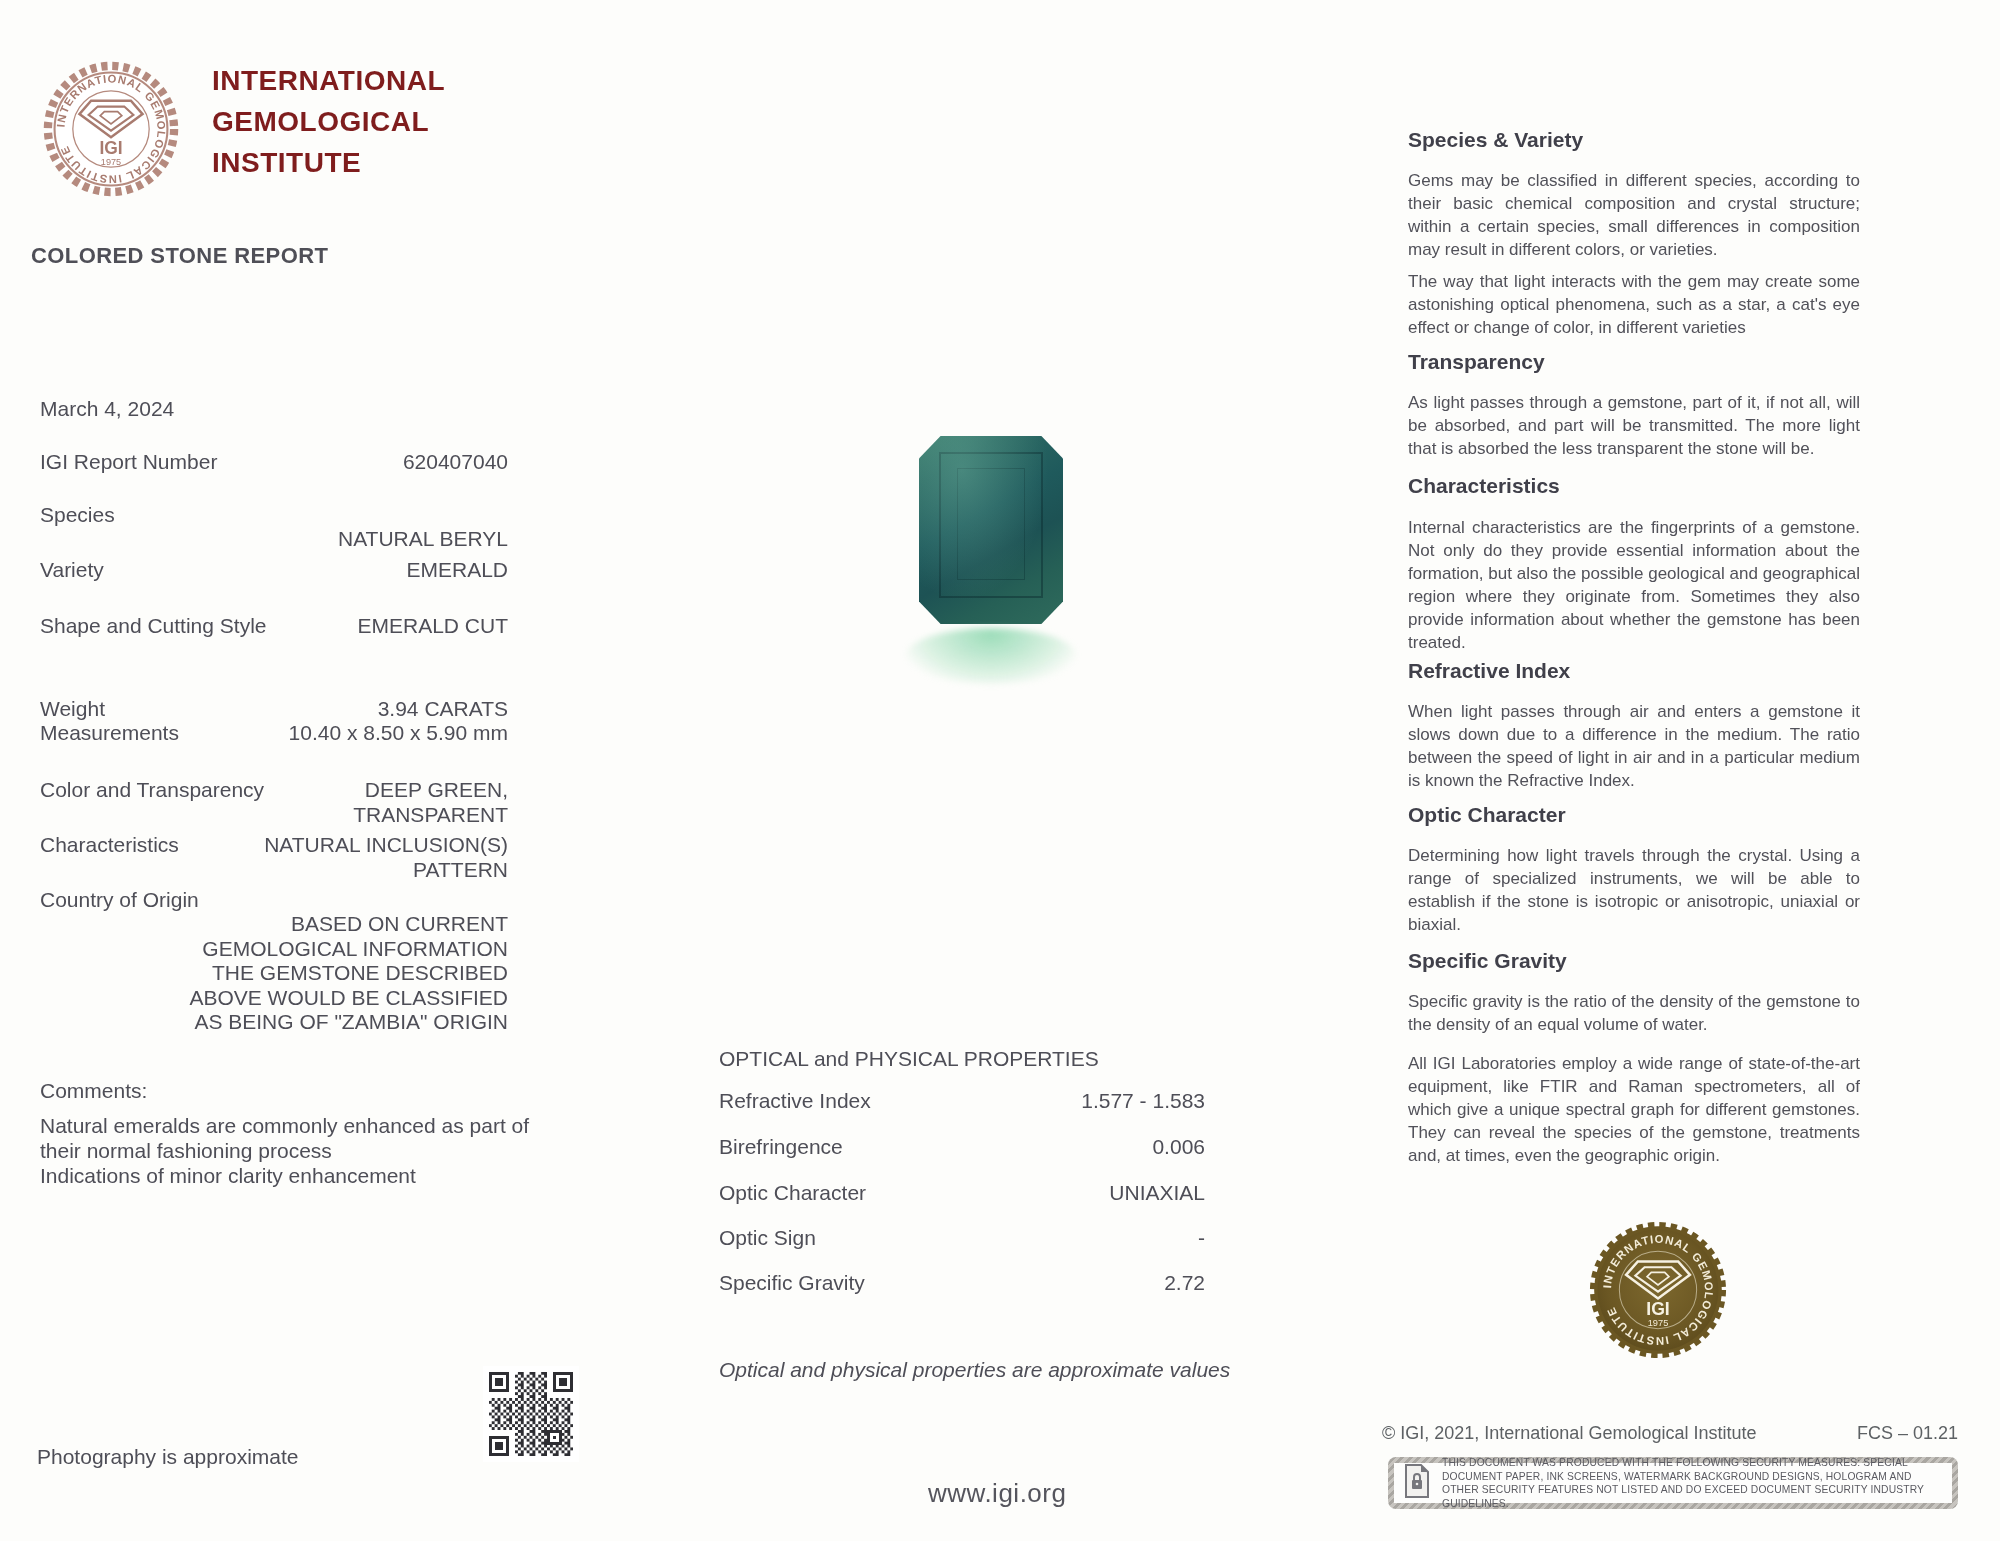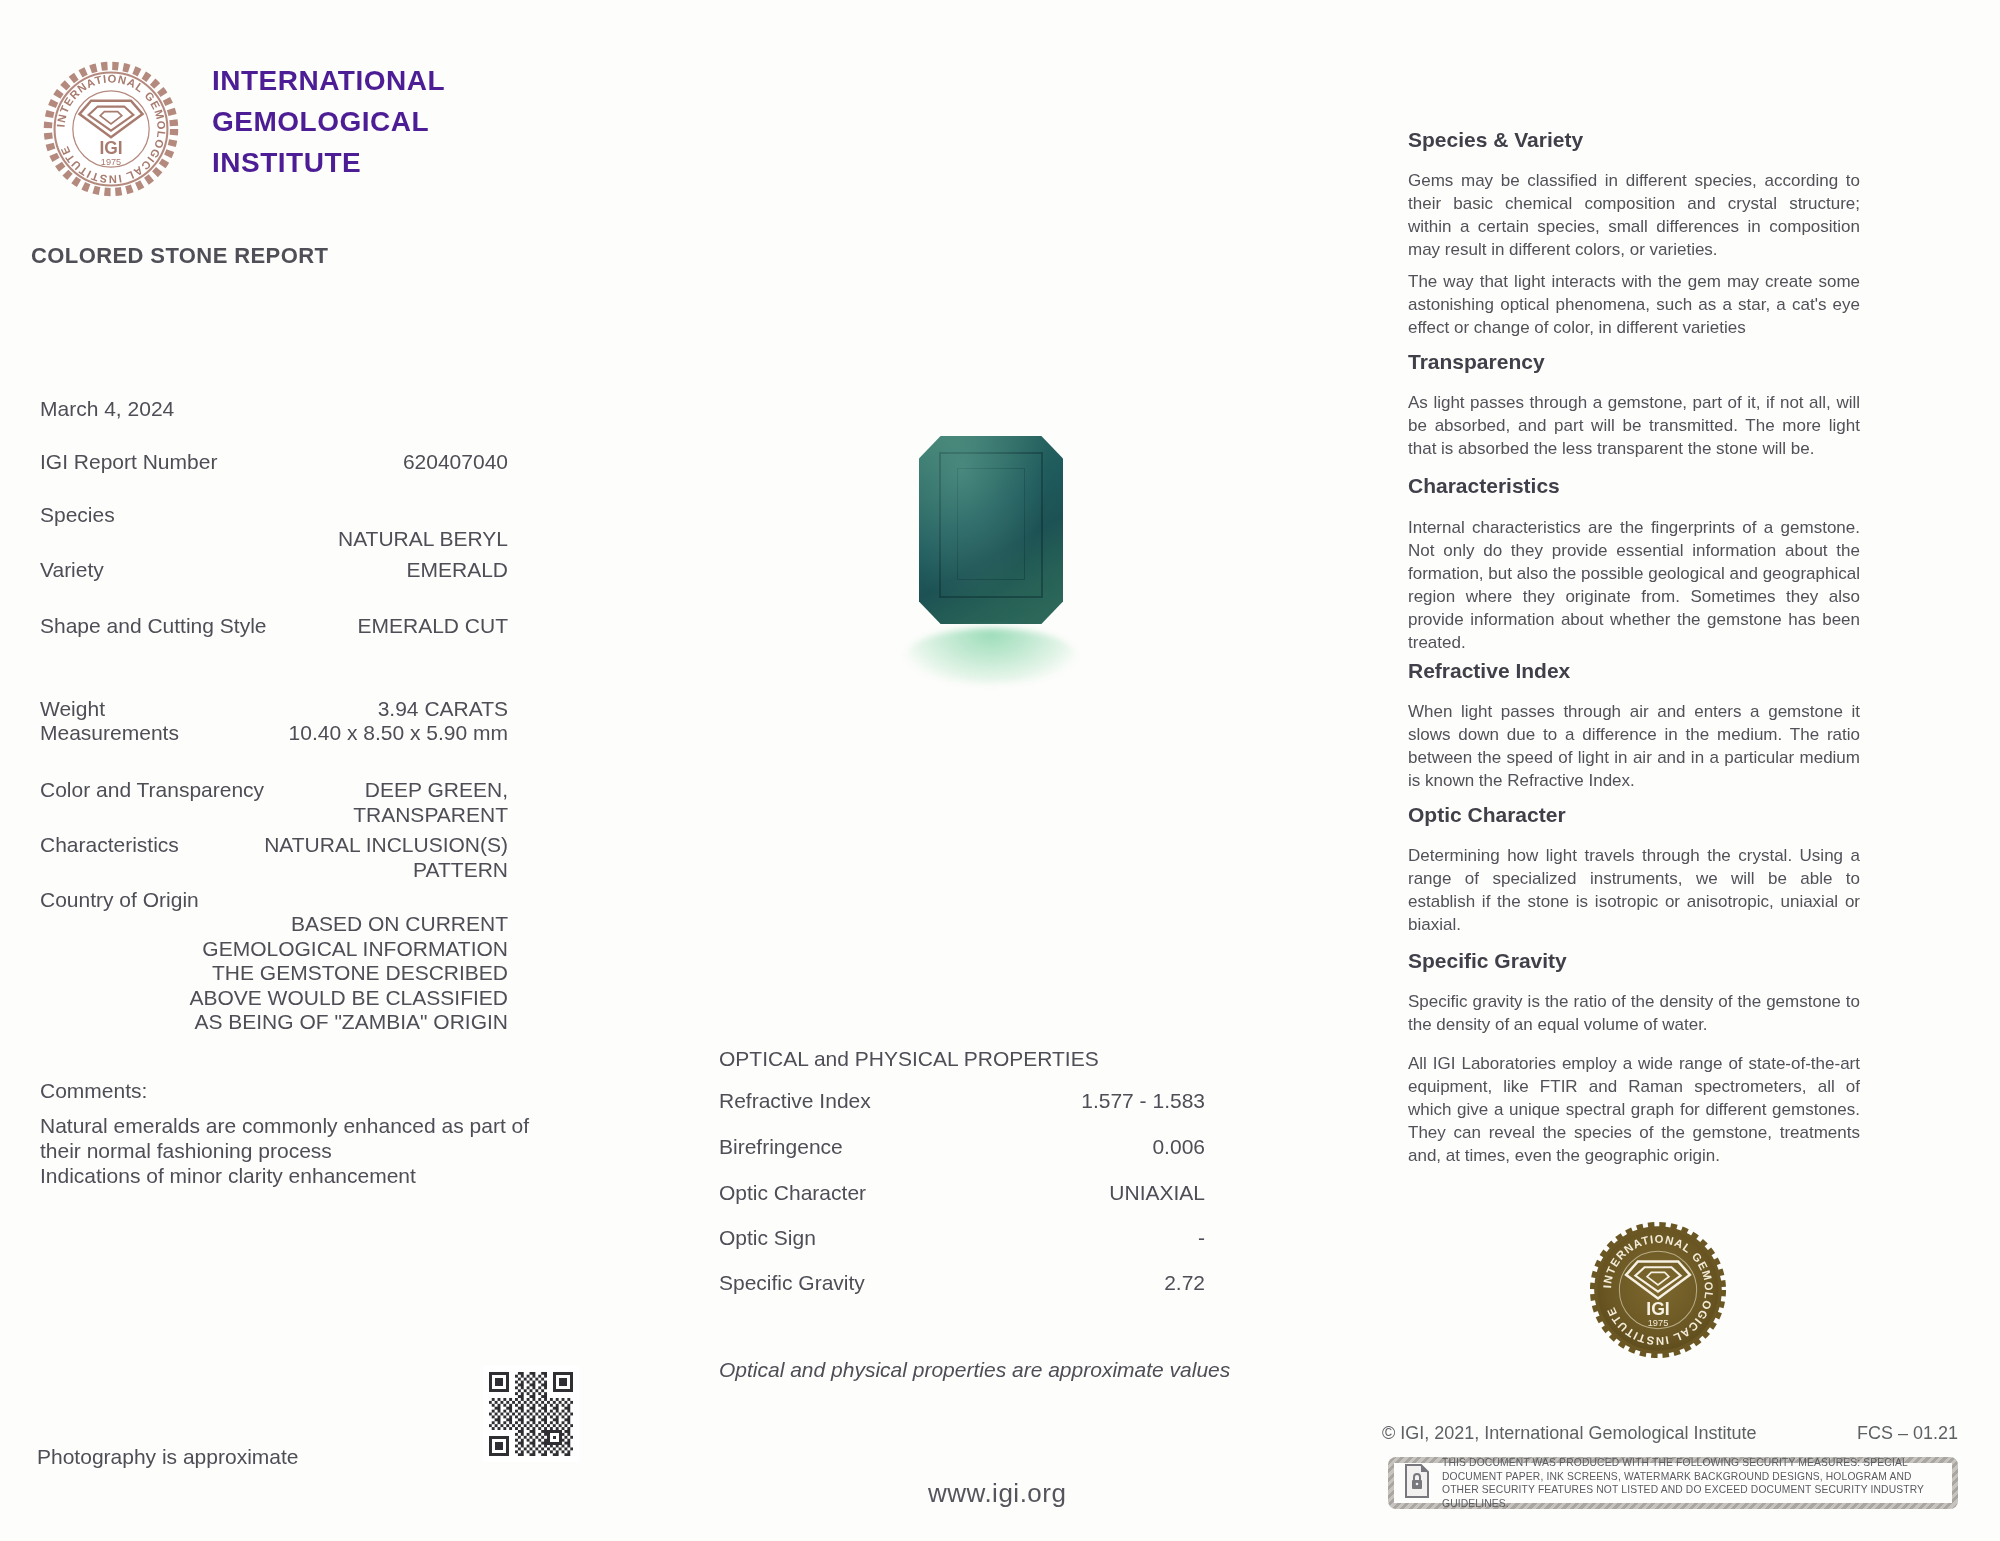--- a/index.html
+++ b/index.html
@@ -6,21 +6,21 @@
   body{
     width:2000px;height:1541px;position:relative;overflow:hidden;
     background:#fdfdfb;
     font-family:"Liberation Sans", sans-serif;
     color:#4e4e57;
   }
   .abs{position:absolute;}
 
   
   .logo-seal{left:28px;top:46px;width:166px;height:166px;}
-  .org-name{left:212px;top:60px;font-size:28px;font-weight:bold;color:#4c1d95;line-height:41px;letter-spacing:.5px;}
+  .org-name{left:212px;top:60px;font-size:28px;font-weight:bold;color:#7f1d1d;line-height:41px;letter-spacing:.5px;}
   .report-title{left:31px;top:243px;font-size:22px;font-weight:bold;color:#4f4f57;letter-spacing:.4px;text-align:center;}
 
   
   .field-row{position:absolute;left:40px;width:468px;display:flex;justify-content:space-between;font-size:21px;}
   .field-row .flabel{white-space:nowrap;}
   .field-row .fvalue{text-align:right;white-space:pre-line;line-height:24.5px;}
   .row-date{top:397px;}
   .row-f0{top:450px;}
   .row-f1{top:503px;flex-direction:column;}
   .row-f2{top:558px;}

